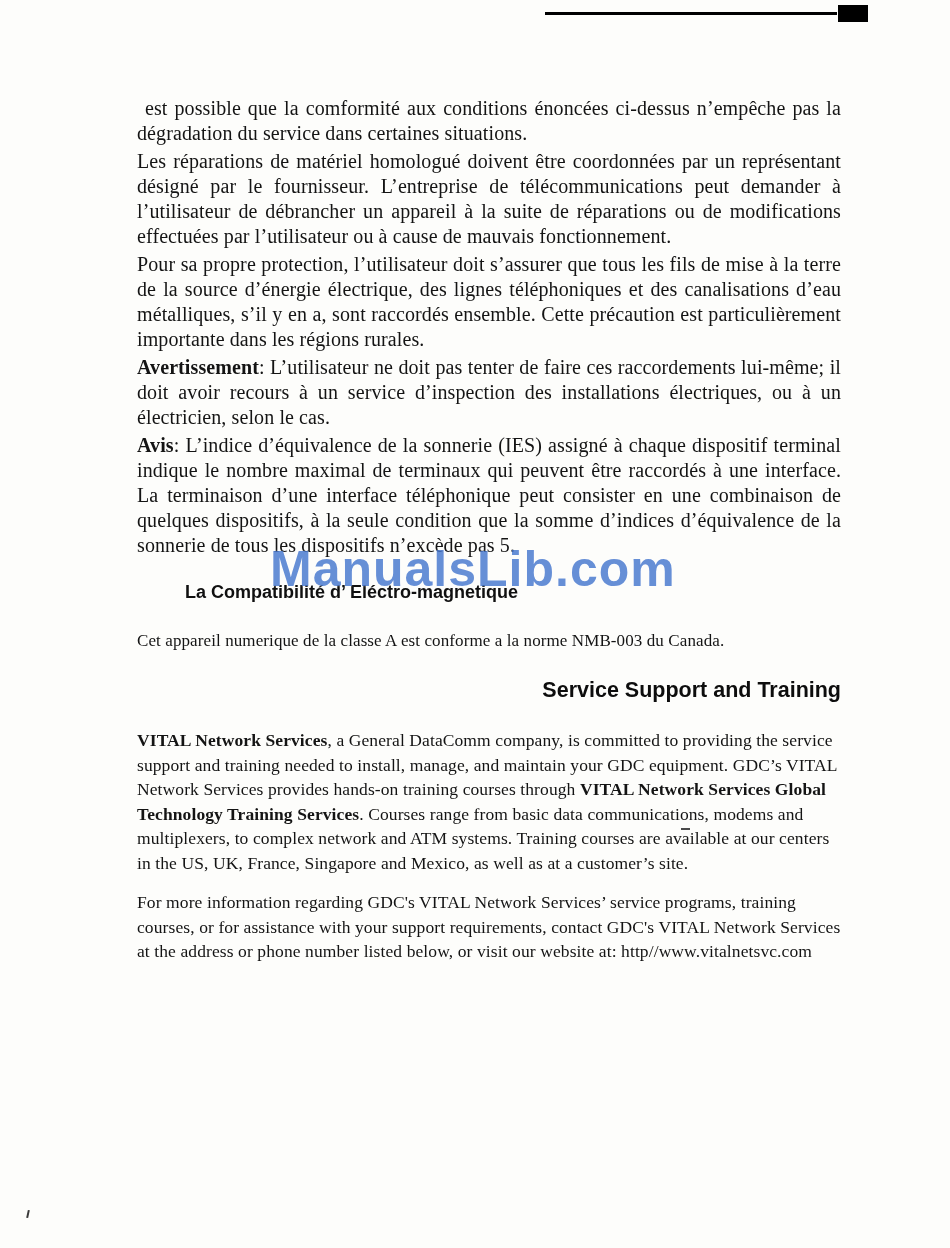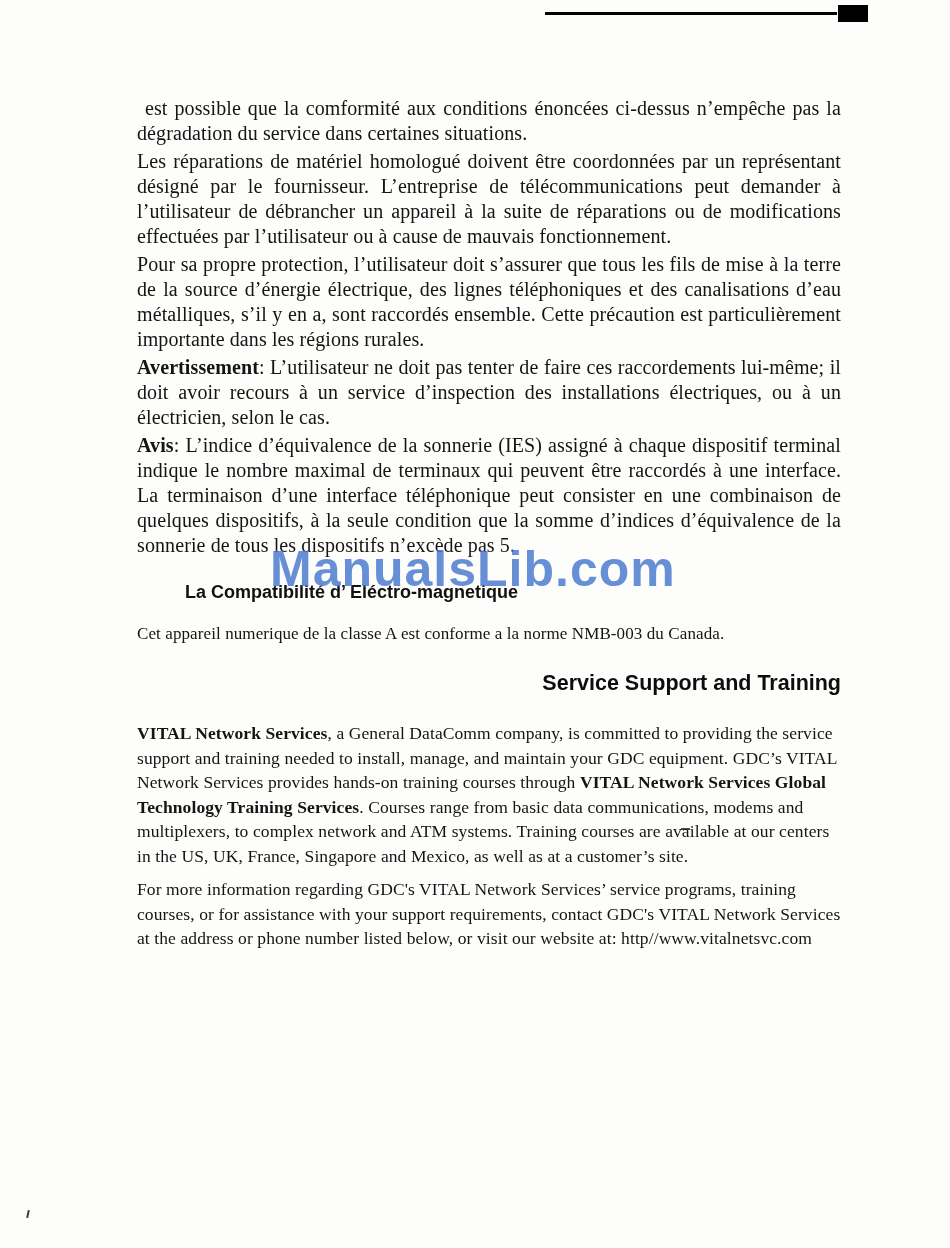--- a/index.html
+++ b/index.html
@@ -66,39 +66,39 @@
 
   h3.emc {
     font-family: "Liberation Sans", sans-serif;
     font-weight: bold;
     font-size: 18px;
     margin: 24px 0 0 48px;
     color: #101010;
   }
   p.nmb {
     font-size: 17px;
-    margin-top: 21px;
+    margin-top: 28px;
     letter-spacing: 0.1px;
   }
   h2.service {
     font-family: "Liberation Sans", sans-serif;
     font-weight: bold;
     font-size: 21.5px;
     margin-top: 27px;
     color: #0d0d0d;
     text-align: right;
   }
   p.en {
     font-size: 17.5px;
     line-height: 24.5px;
     text-align: left;
     margin-top: 25px;
     letter-spacing: 0.1px;
   }
-  p.en.more-info { margin-top: 9px; }
+  p.en.more-info { margin-top: 15px; }
 
   
   .watermark {
     position: absolute;
     left: 270px;
     top: 540px;
     font-family: "Liberation Sans", sans-serif;
     font-weight: bold;
     font-size: 50px;
     letter-spacing: 1px;

